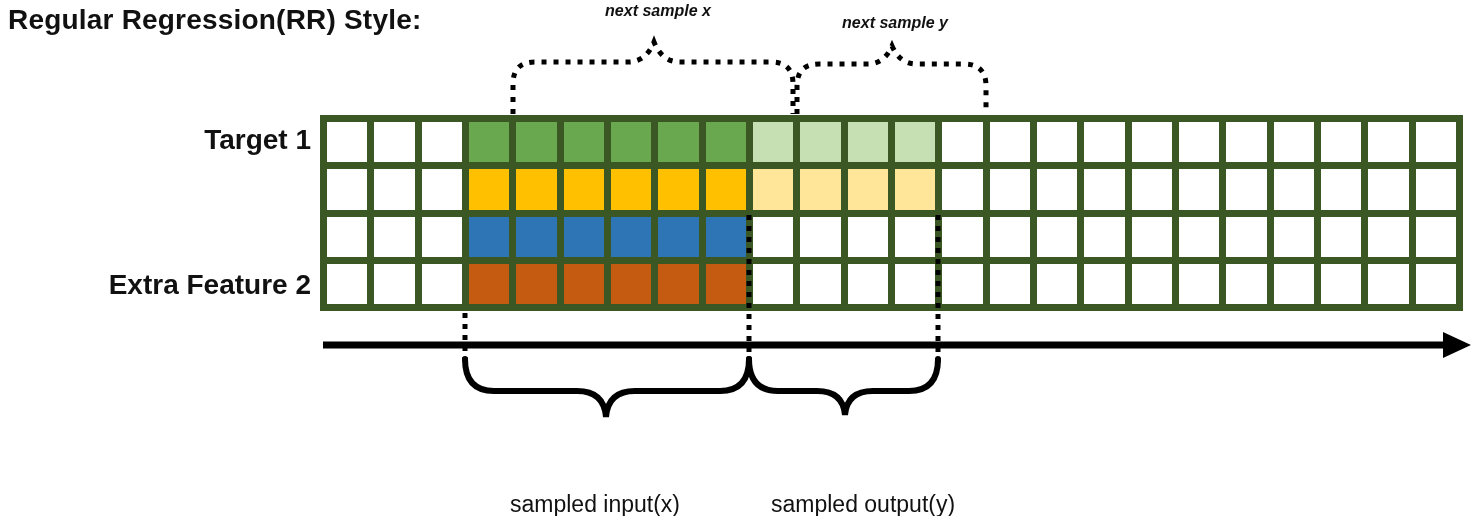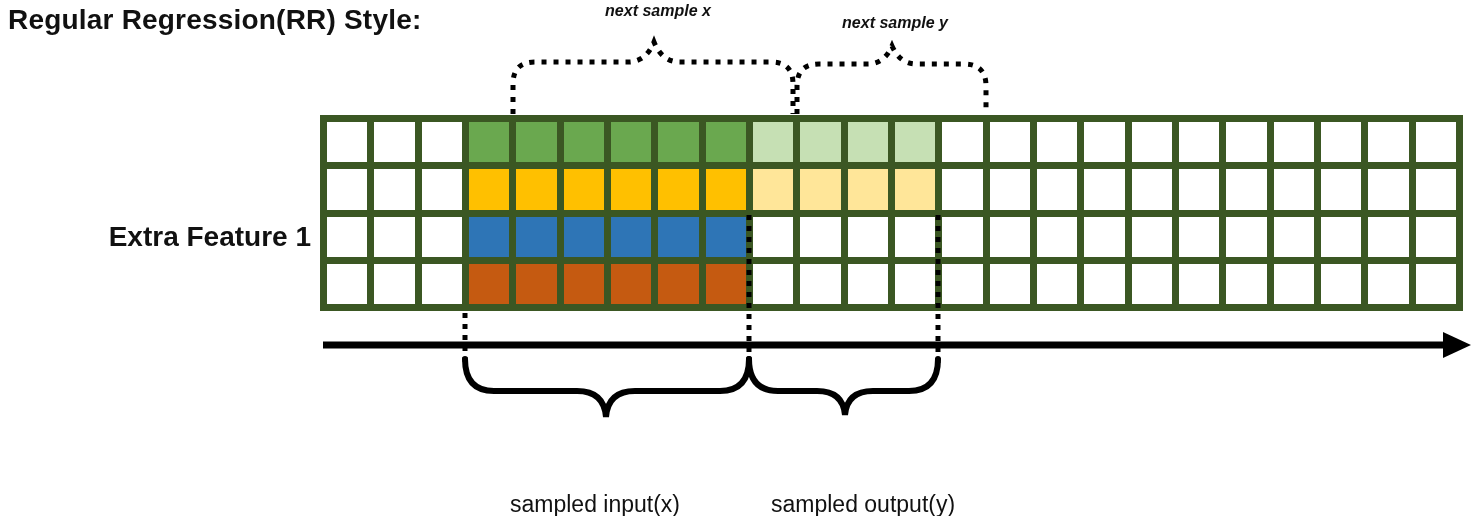--- a/index.html
+++ b/index.html
@@ -32,21 +32,22 @@
 </head>
 <body>
 
 <div id="canvas">
 
   <div id="title" class="abs">Regular Regression(RR) Style:</div>
 
   <div id="next-sample-x" class="abs top-label">next sample x</div>
   <div id="next-sample-y" class="abs top-label">next sample y</div>
 
-  <div id="row-label-2" class="abs row-label">Extra Feature 1</div>
+  <div id="row-label-0" class="abs row-label">Target 1</div>
+  <div id="row-label-3" class="abs row-label">Extra Feature 2</div>
 
   <div id="grid" class="abs" style="background: rgb(59, 87, 35);">
       <div style="background: rgb(255, 255, 255);"></div>
       <div style="background: rgb(255, 255, 255);"></div>
       <div style="background: rgb(255, 255, 255);"></div>
       <div style="background: rgb(106, 168, 79);"></div>
       <div style="background: rgb(106, 168, 79);"></div>
       <div style="background: rgb(106, 168, 79);"></div>
       <div style="background: rgb(106, 168, 79);"></div>
       <div style="background: rgb(106, 168, 79);"></div>

